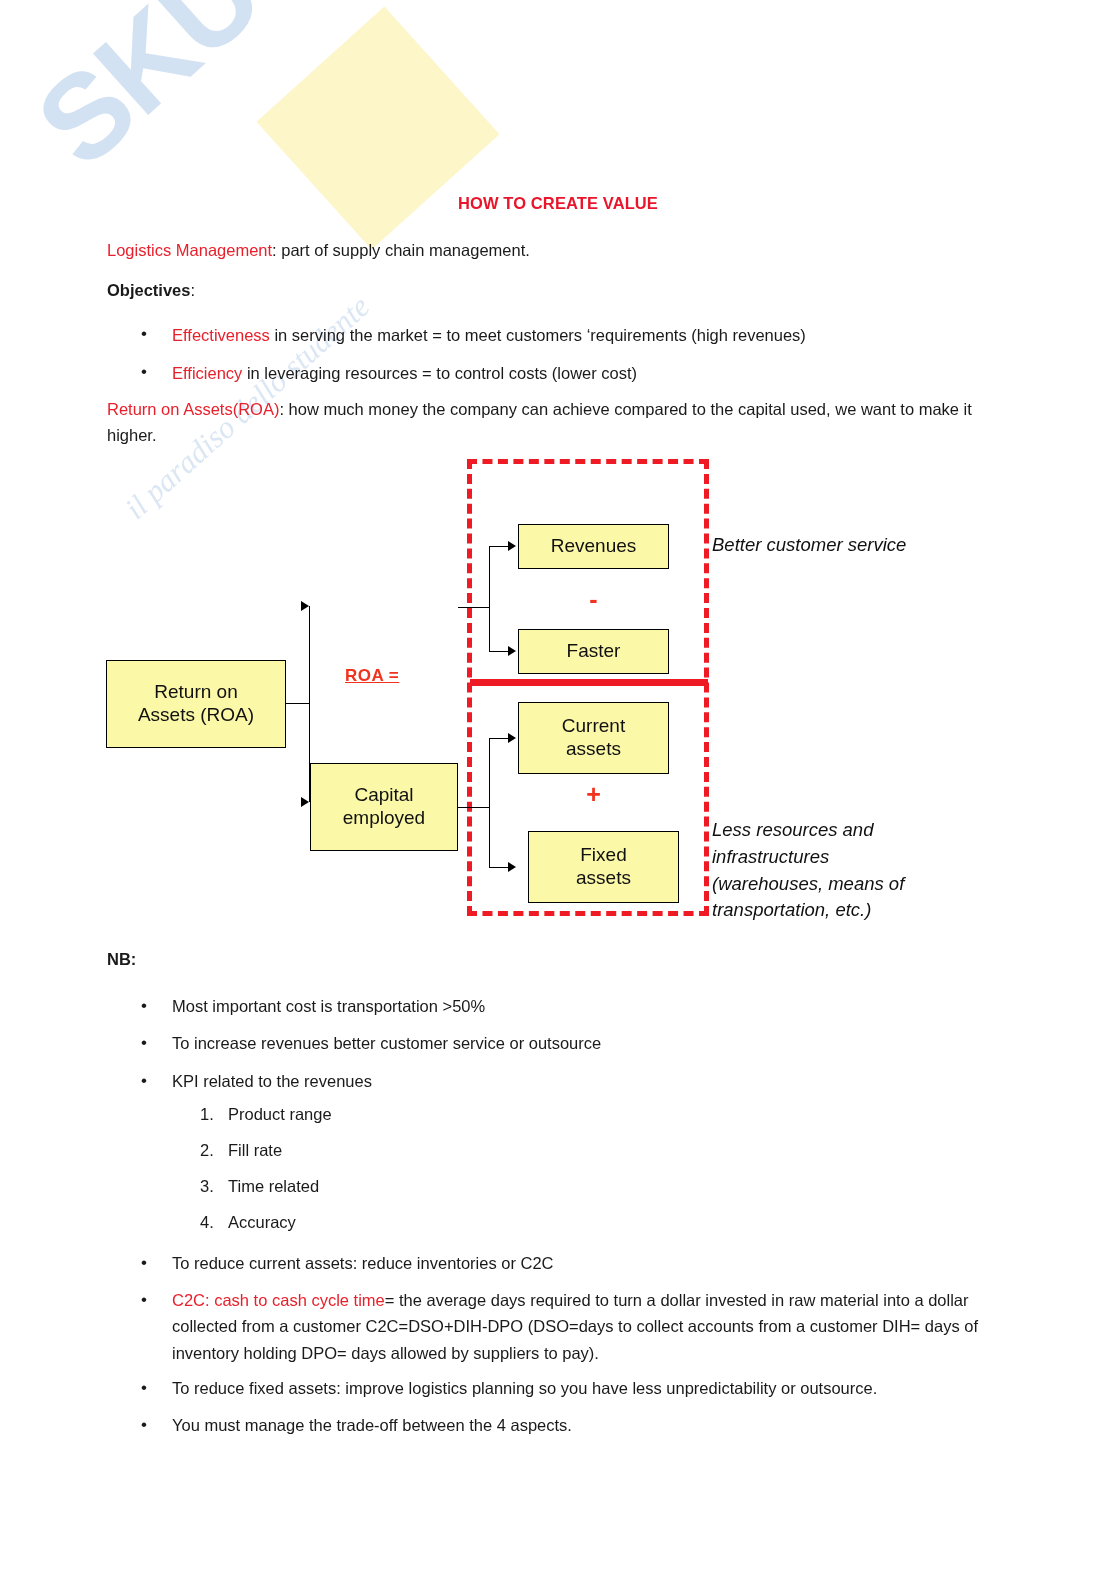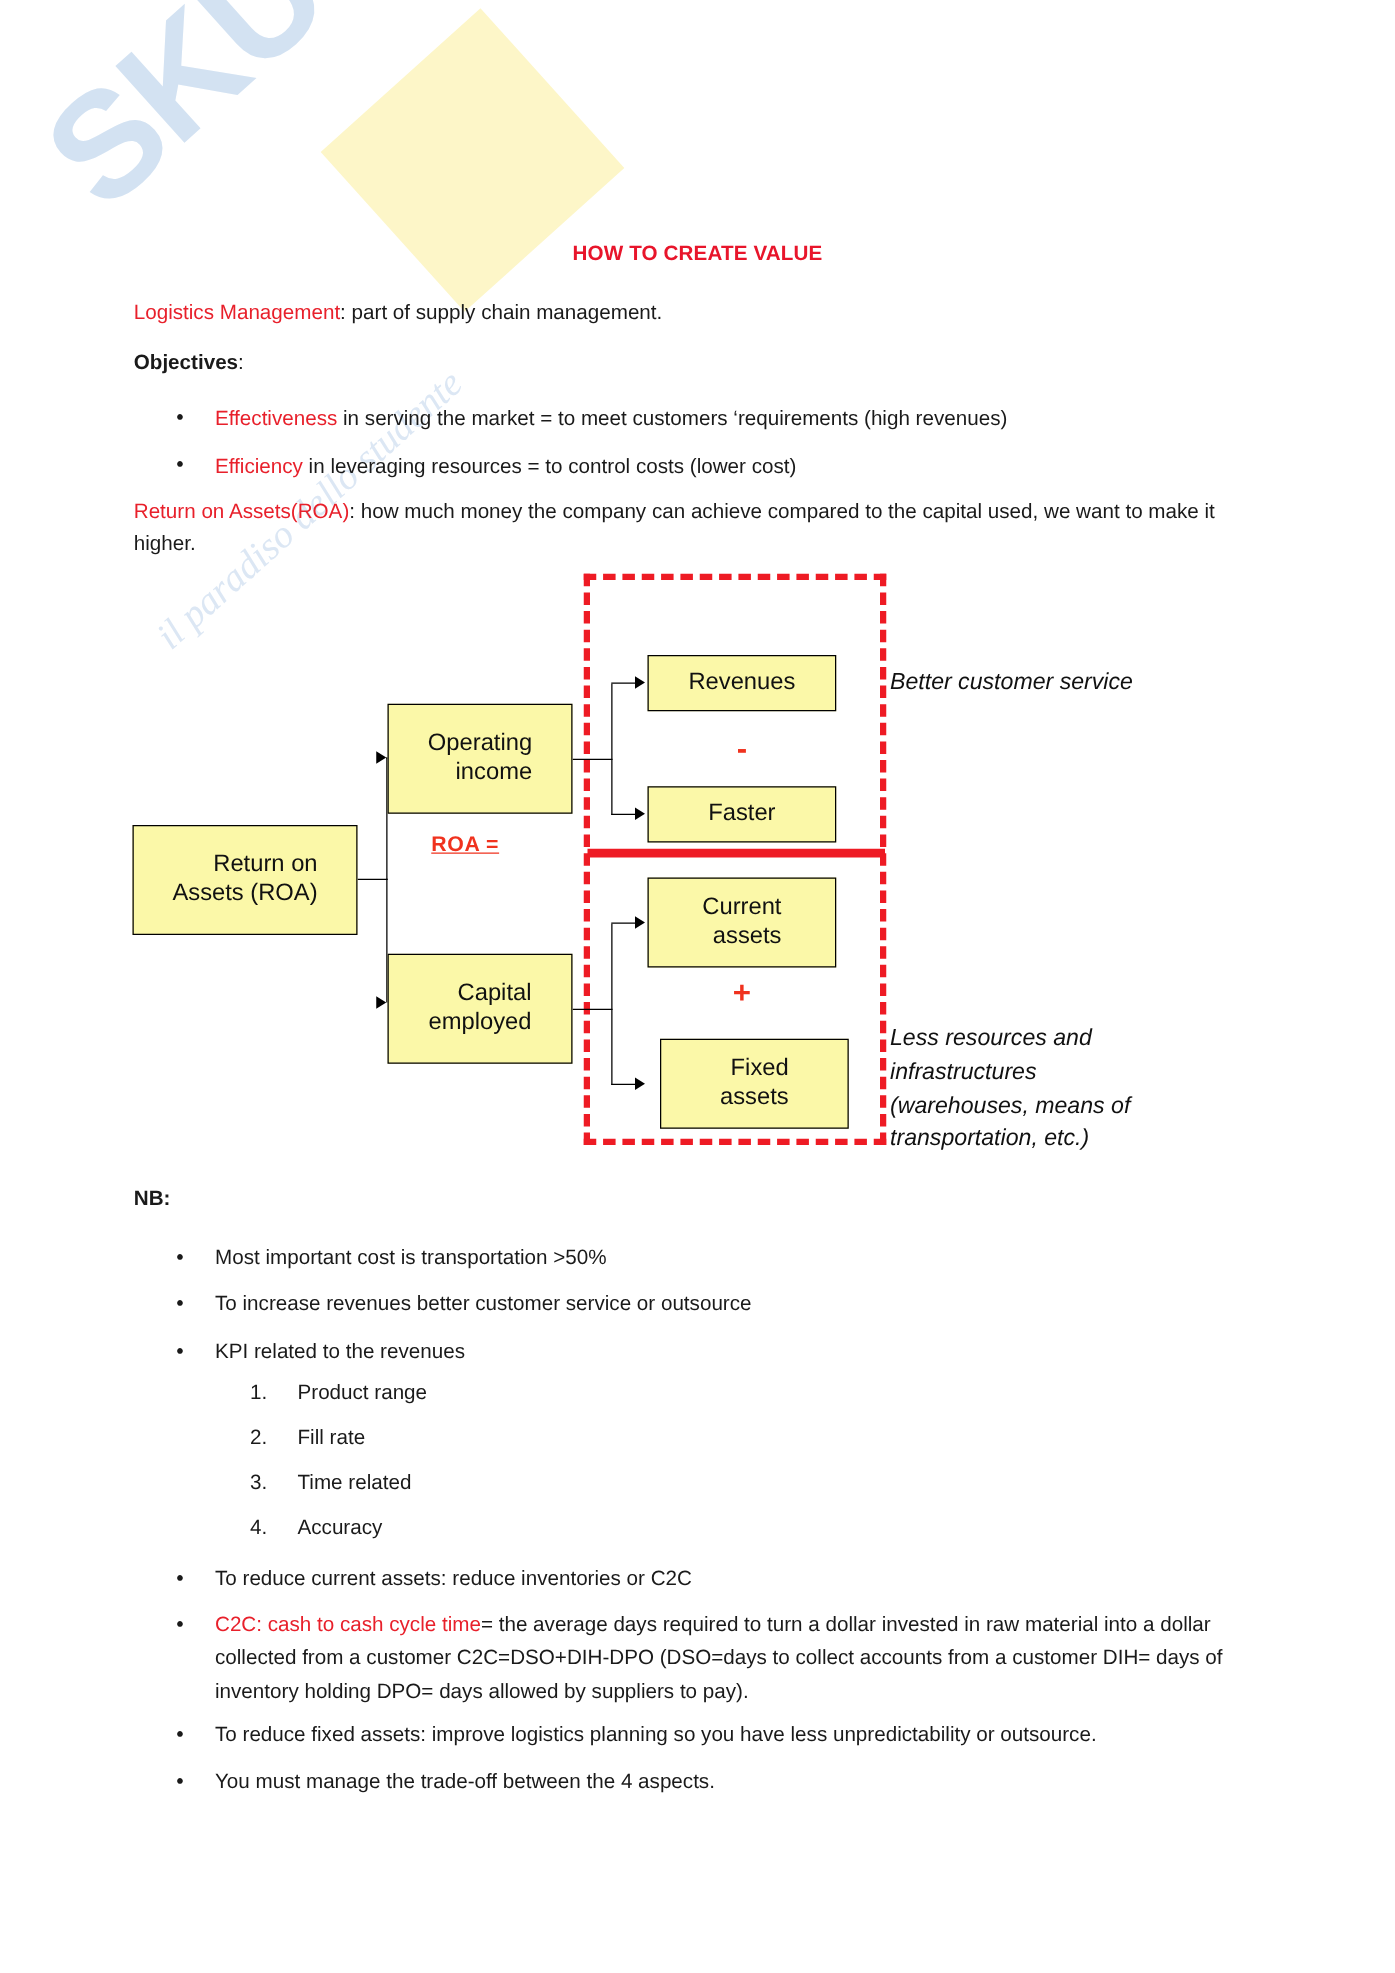--- a/index.html
+++ b/index.html
@@ -130,39 +130,39 @@
     left: 200px;
     font-size: 16.5px;
     color: #1a1a1a;
     width: 500px;
   }
   .num-item .n {
     position: absolute;
     left: 0;
     width: 34px;
   }
-  .num-item .t { margin-left: 38px; display: inline-block; text-align: center; }
+  .num-item .t { margin-left: 28px; display: inline-block; text-align: center; }
 
   
   .diagram {
     position: absolute;
     left: 0; top: 0;
     width: 1116px; height: 1578px;
     z-index: 3;
     pointer-events: none;
   }
   .dbox {
     position: absolute;
     background: #fbf8a8;
     border: 1.3px solid #000000;
     box-sizing: border-box;
     display: flex;
     align-items: center;
     justify-content: center;
-    text-align: right;
+    text-align: center;
     font-family: "Liberation Sans", sans-serif;
     font-size: 19px;
     color: #111111;
     line-height: 1.2;
     pointer-events: auto;
   }
   #box-roa      { left: 106px; top: 660px; width: 180px; height: 88px; }
   #box-opinc    { left: 310px; top: 563px; width: 148px; height: 88px; }
   #box-capemp   { left: 310px; top: 763px; width: 148px; height: 88px; }
   #box-revenues { left: 518px; top: 524px; width: 151px; height: 45px; }
@@ -295,22 +295,20 @@
 
     <div class="connector hline" style="left:458px; top:807px; width:32px;"></div>
     <div class="connector vline" style="left:489px; top:739px; height:129px;"></div>
     <div class="connector hline" style="left:489px; top:738px; width:22px;"></div>
     <div class="connector hline" style="left:489px; top:867px; width:22px;"></div>
     <div class="arrowh" style="left:508px; top:733px;"></div>
     <div class="arrowh" style="left:508px; top:862px;"></div>
 
     <div class="dbox" id="box-roa" style="white-space:pre-line;">Return on
 Assets (ROA)</div>
-    <div class="dbox" id="box-opinc" style="white-space:pre-line;">Operating
-income</div>
     <div class="dbox" id="box-capemp" style="white-space:pre-line;">Capital
 employed</div>
     <div class="dbox" id="box-revenues" style="white-space:pre-line;">Revenues</div>
     <div class="dbox" id="box-costs" style="white-space:pre-line;">Faster</div>
     <div class="dbox" id="box-current" style="white-space:pre-line;">Current
 assets</div>
     <div class="dbox" id="box-fixed" style="white-space:pre-line;">Fixed
 assets</div>
 
     <div class="roa-eq">ROA =</div>

